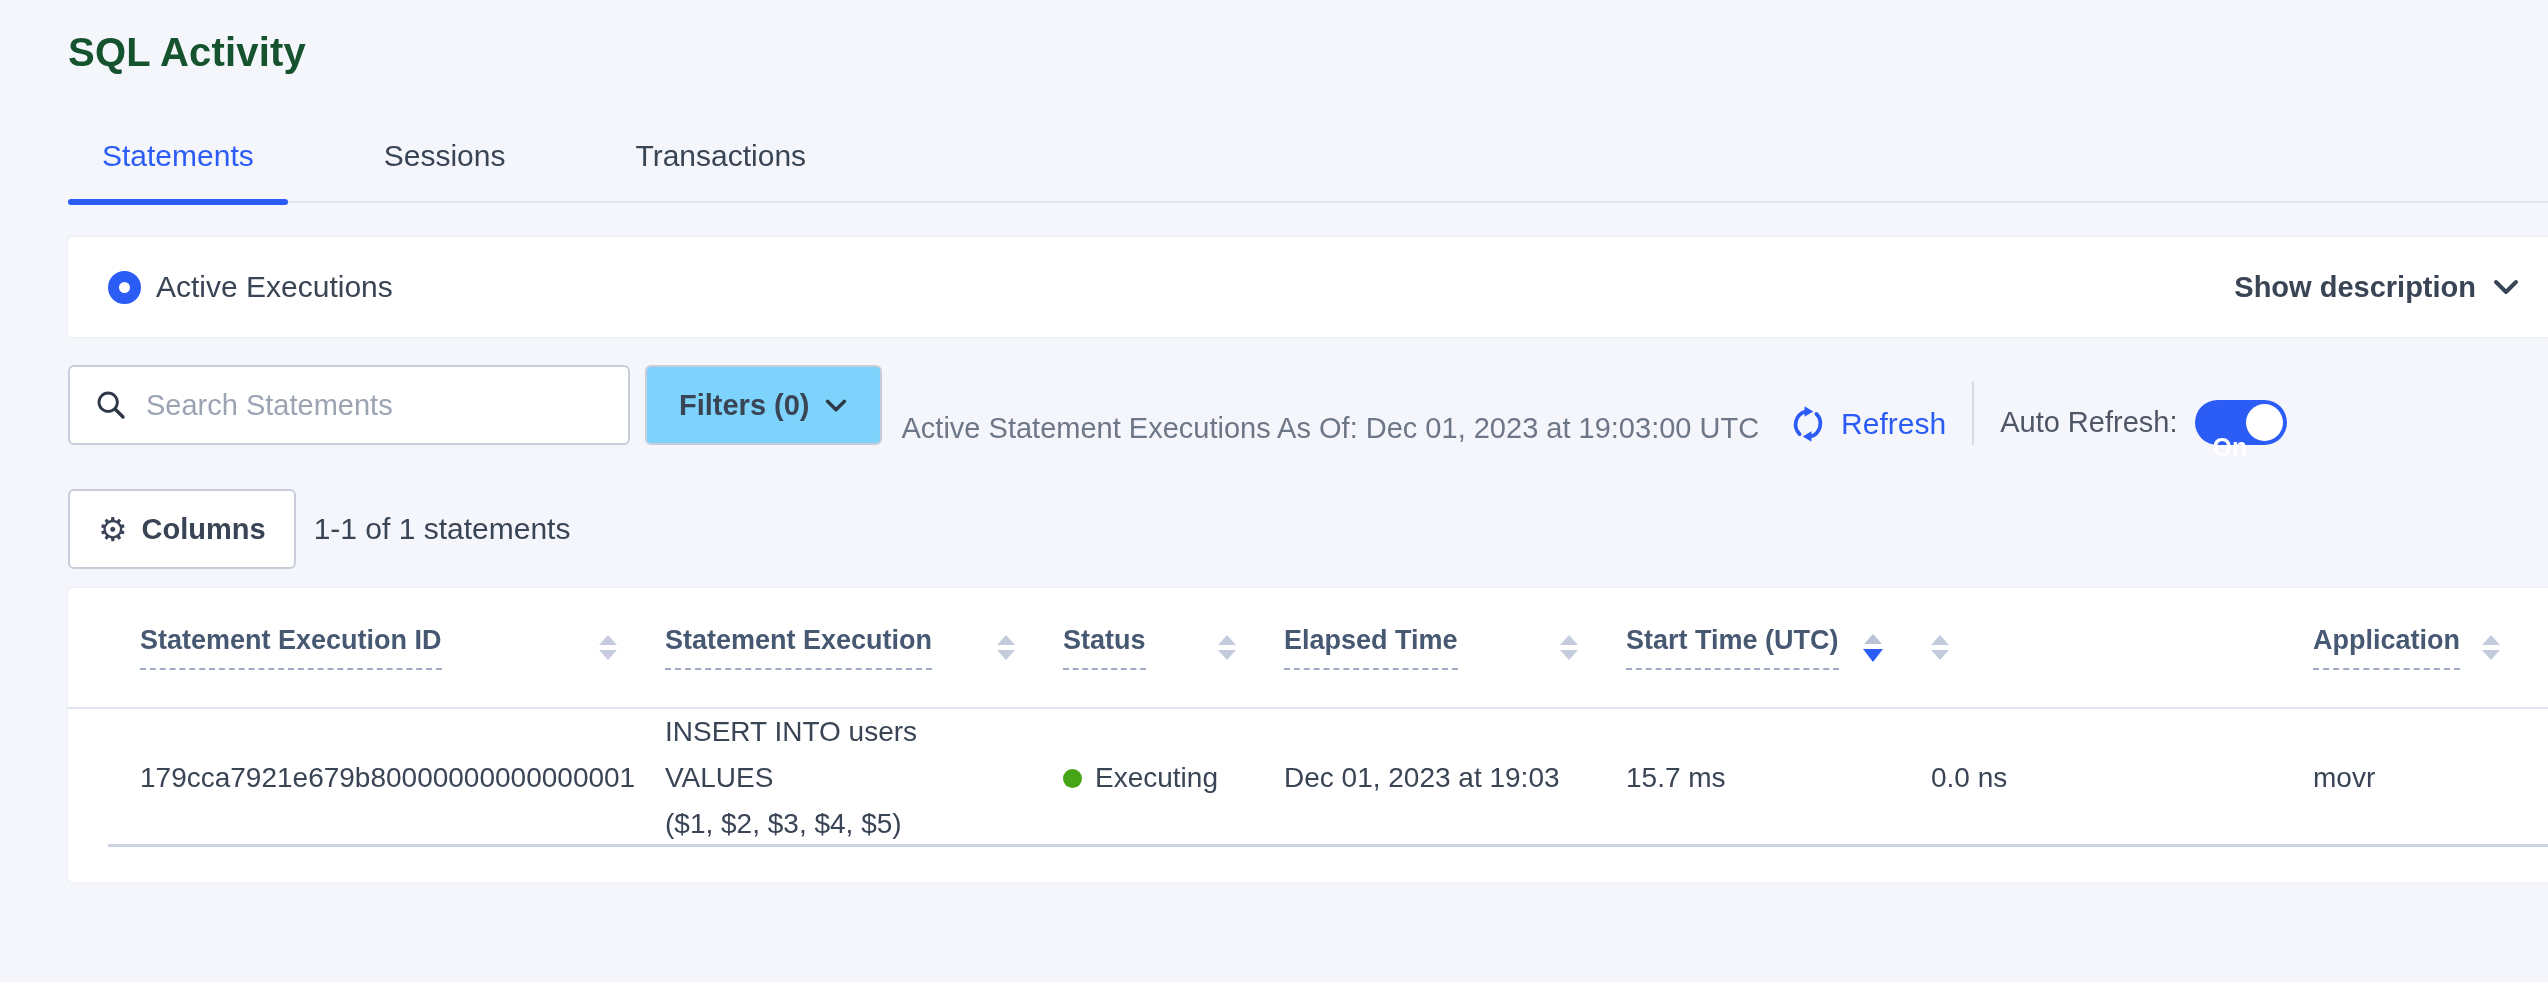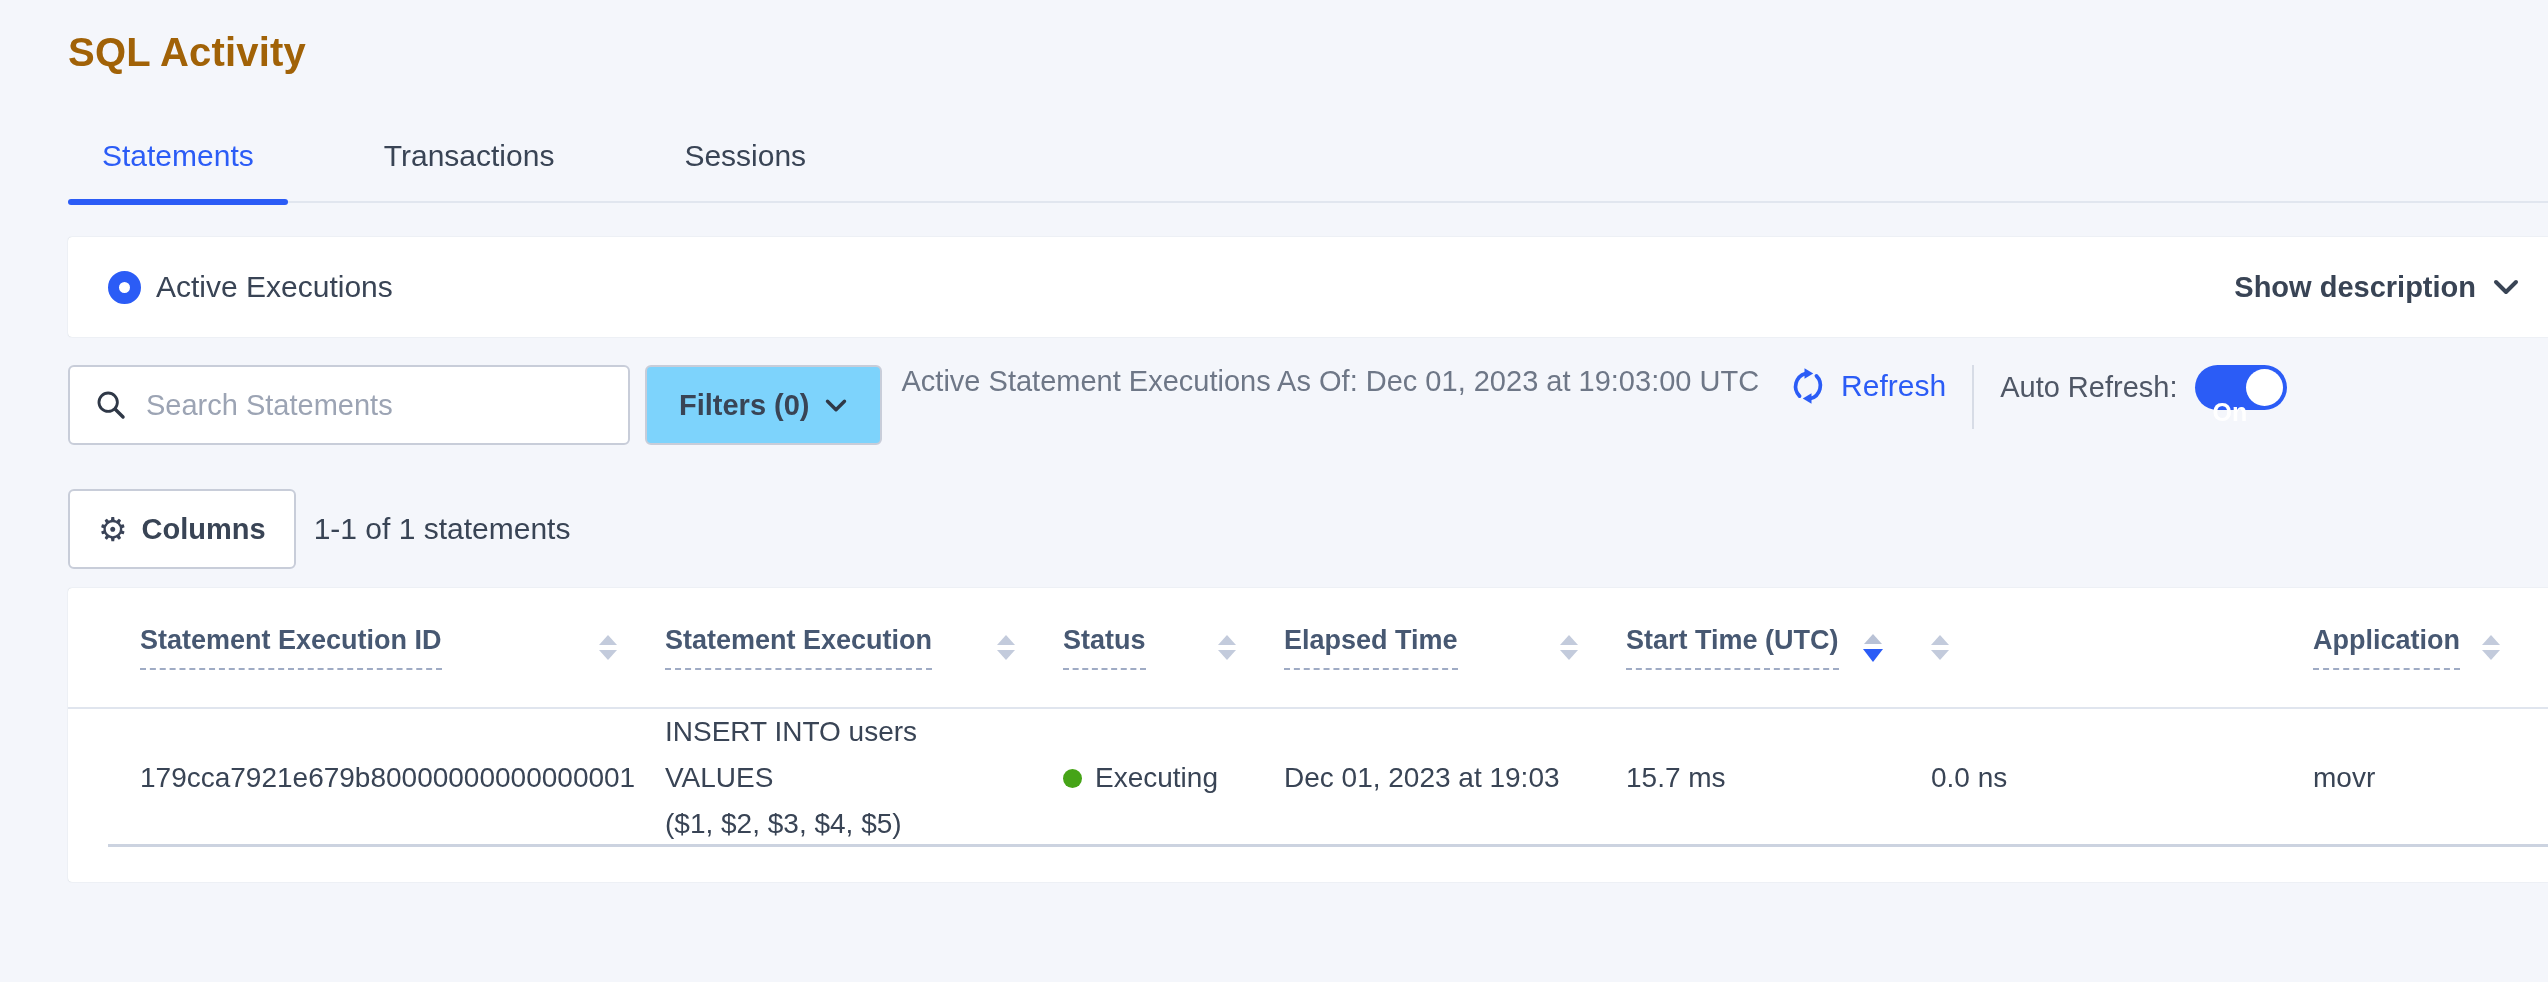--- a/index.html
+++ b/index.html
@@ -9,21 +9,21 @@
     font-family: "Liberation Sans", "DejaVu Sans", sans-serif;
     color: #394455;
     -webkit-font-smoothing: antialiased;
   }
 
   
   .page-title {
     margin: 30px 0 0 68px;
     font-size: 40px;
     font-weight: 700;
-    color: #a16207;
+    color: #14532d;
     letter-spacing: .2px;
   }
 
   
   .tabs {
     display: flex;
     gap: 62px;
     margin: 64px 0 0 68px;
     border-bottom: 2px solid #e1e6ef;
   }
@@ -84,21 +84,21 @@
     font-weight: 600;
     color: #394455;
     cursor: pointer;
   }
 
   
   .controls-row {
     margin: 28px 0 0 68px;
     height: 80px;
     display: flex;
-    align-items: flex-start;
+    align-items: flex-end;
   }
   .search-box {
     width: 562px;
     height: 80px;
     background: #fff;
     border: 2px solid #c8cdd9;
     border-radius: 6px;
     display: flex;
     align-items: center;
     padding: 0 20px 0 24px;
@@ -285,22 +285,22 @@
 
   .icon-svg { display: block; }
 </style>
 </head>
 <body>
 
 <h1 class="page-title">SQL Activity</h1>
 
 <nav class="tabs">
   <div class="tab active">Statements</div>
+  <div class="tab">Sessions</div>
   <div class="tab">Transactions</div>
-  <div class="tab">Sessions</div>
 </nav>
 
 <section class="card mode-row">
   <div class="radio-option">
     <span class="radio-circle selected"></span>
     <span class="radio-label">Active Executions</span>
   </div>
   <div class="show-description">
     <span>Show description</span>
     <svg class="icon-svg" width="28" height="20" viewBox="0 0 28 20">

